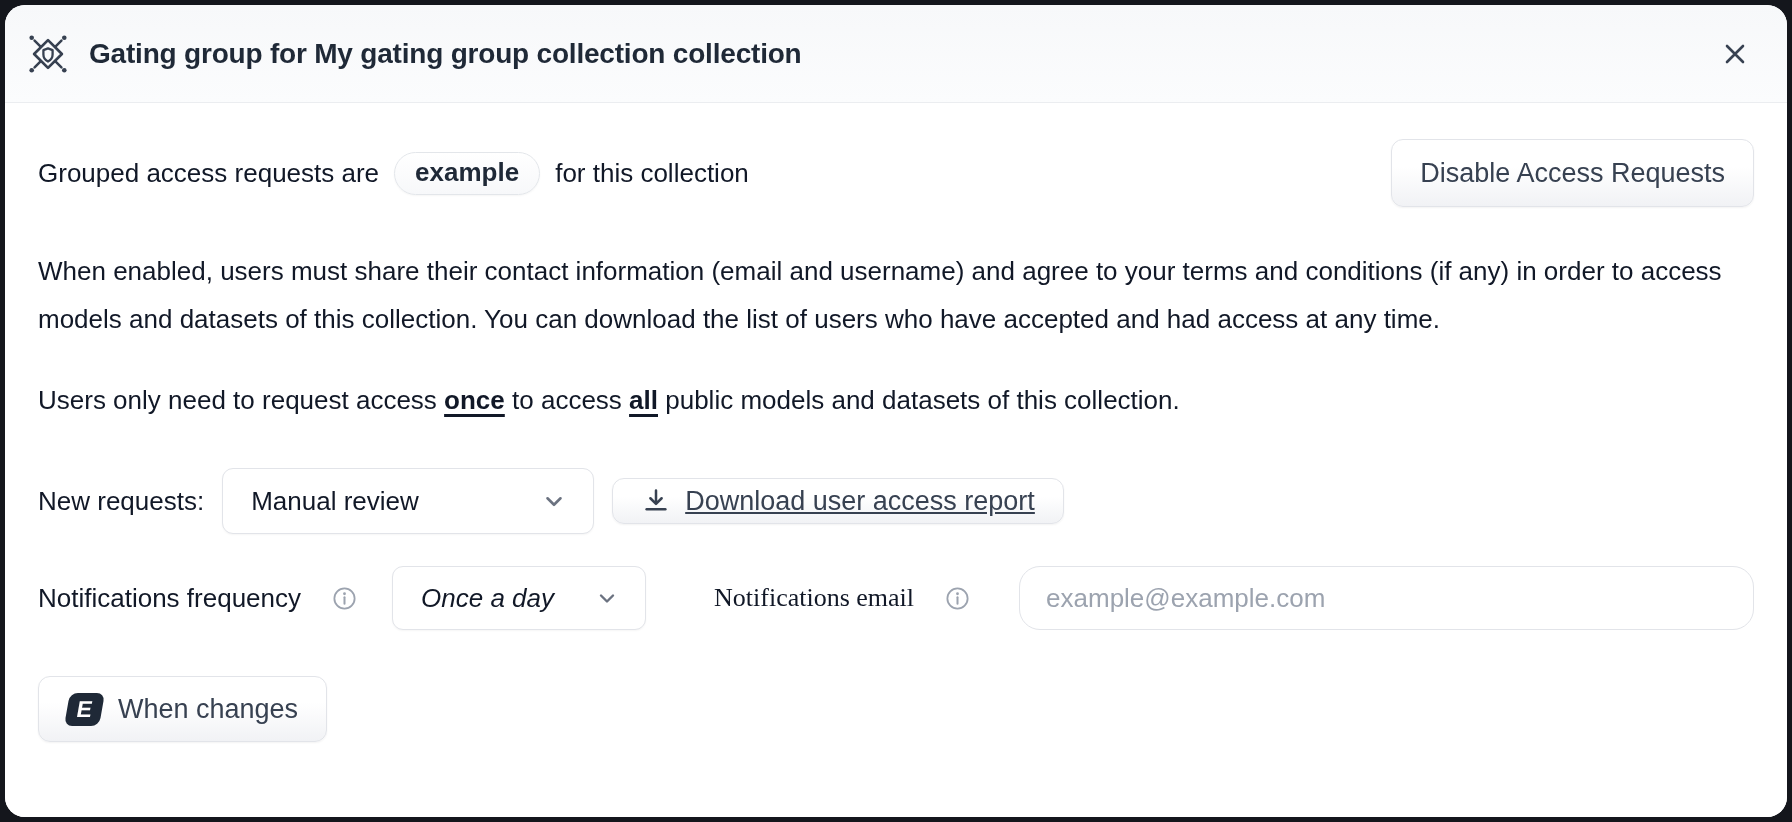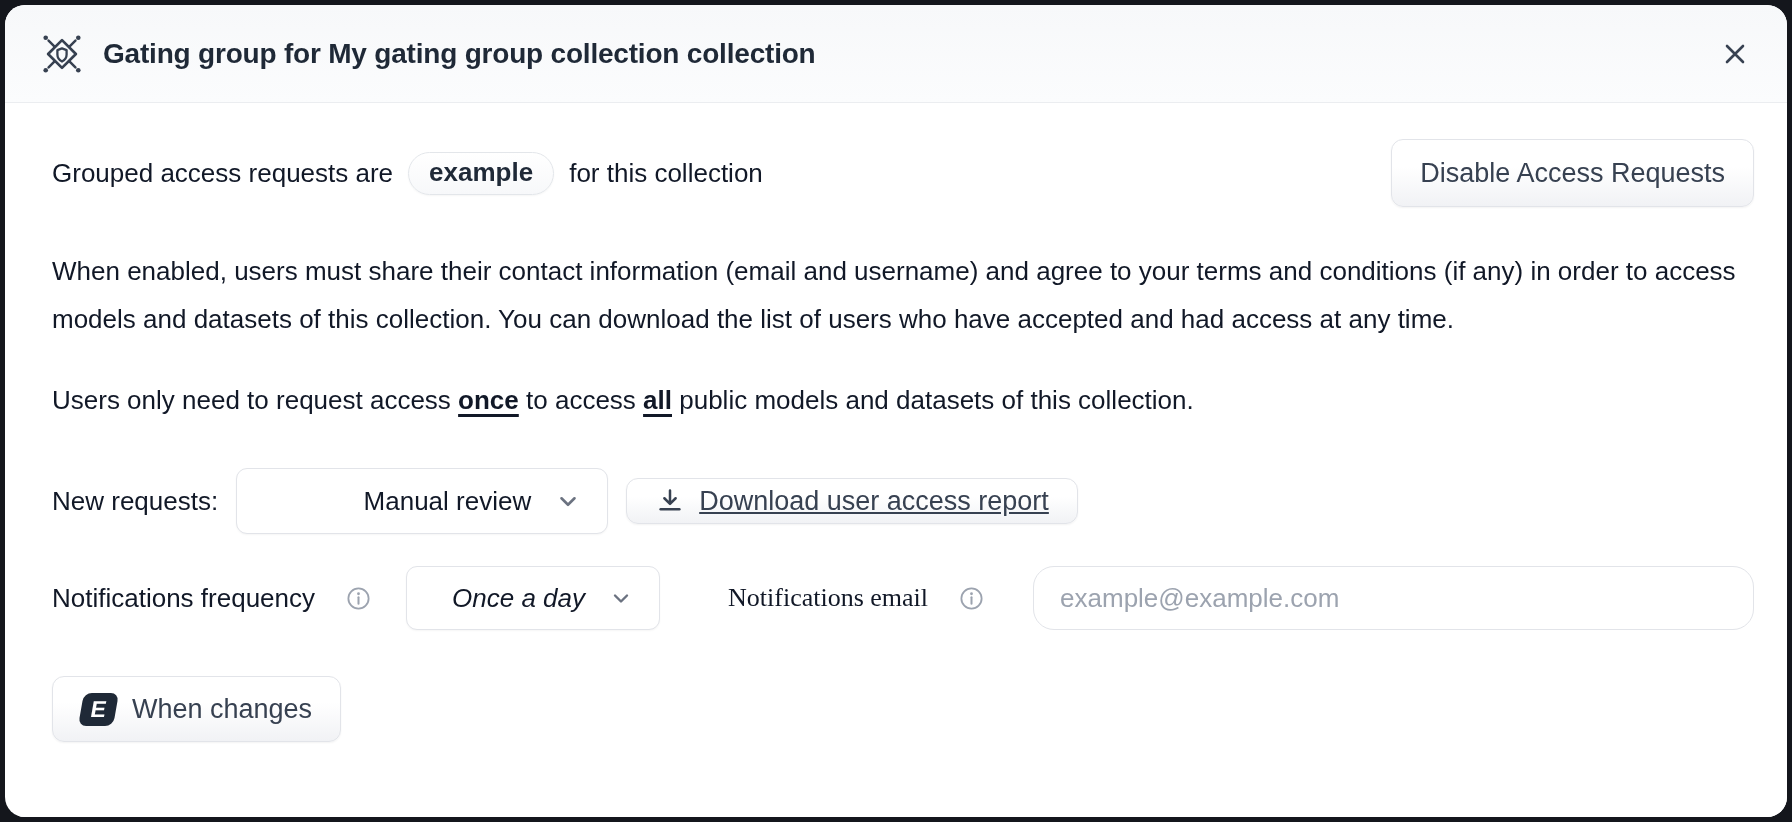--- a/index.html
+++ b/index.html
@@ -17,37 +17,36 @@
     border-radius: 20px;
     overflow: hidden;
     display: flex;
     flex-direction: column;
   }
   .modal-header {
     flex: 0 0 98px;
     display: flex;
     align-items: center;
     gap: 18px;
-    padding: 0 36px 0 34px;
+    padding: 0 36px 0 20px;
     background: linear-gradient(to bottom, #f7f8fa, #fbfcfd);
     border-bottom: 1px solid #ebedf0;
   }
   .modal-title {
     font-size: 28px;
     font-weight: 700;
     color: #1f2937;
     letter-spacing: -0.2px;
     flex: 1;
   }
   .icon-btn { cursor: pointer; display: flex; align-items: center; justify-content: center; }
   .modal-body {
     flex: 1;
     padding: 0 33px;
     background: #ffffff;
-    margin-left: 14px;
   }
   .status-row {
     margin-top: 36px;
     display: flex;
     align-items: center;
   }
   .status-text {
     display: flex;
     align-items: center;
     gap: 15px;
@@ -106,21 +105,21 @@
     gap: 18px;
   }
   .field-label {
     font-size: 26px;
     color: #111827;
     white-space: nowrap;
   }
   .select-box {
     display: inline-flex;
     align-items: center;
-    justify-content: flex-end;
+    justify-content: space-between;
     gap: 24px;
     height: 66px;
     padding: 0 26px 0 28px;
     border: 1px solid #e2e4e9;
     border-radius: 11px;
     background: #ffffff;
     box-shadow: 0 1px 2px rgba(0,0,0,0.04);
     font-size: 26px;
     color: #111827;
     cursor: pointer;

